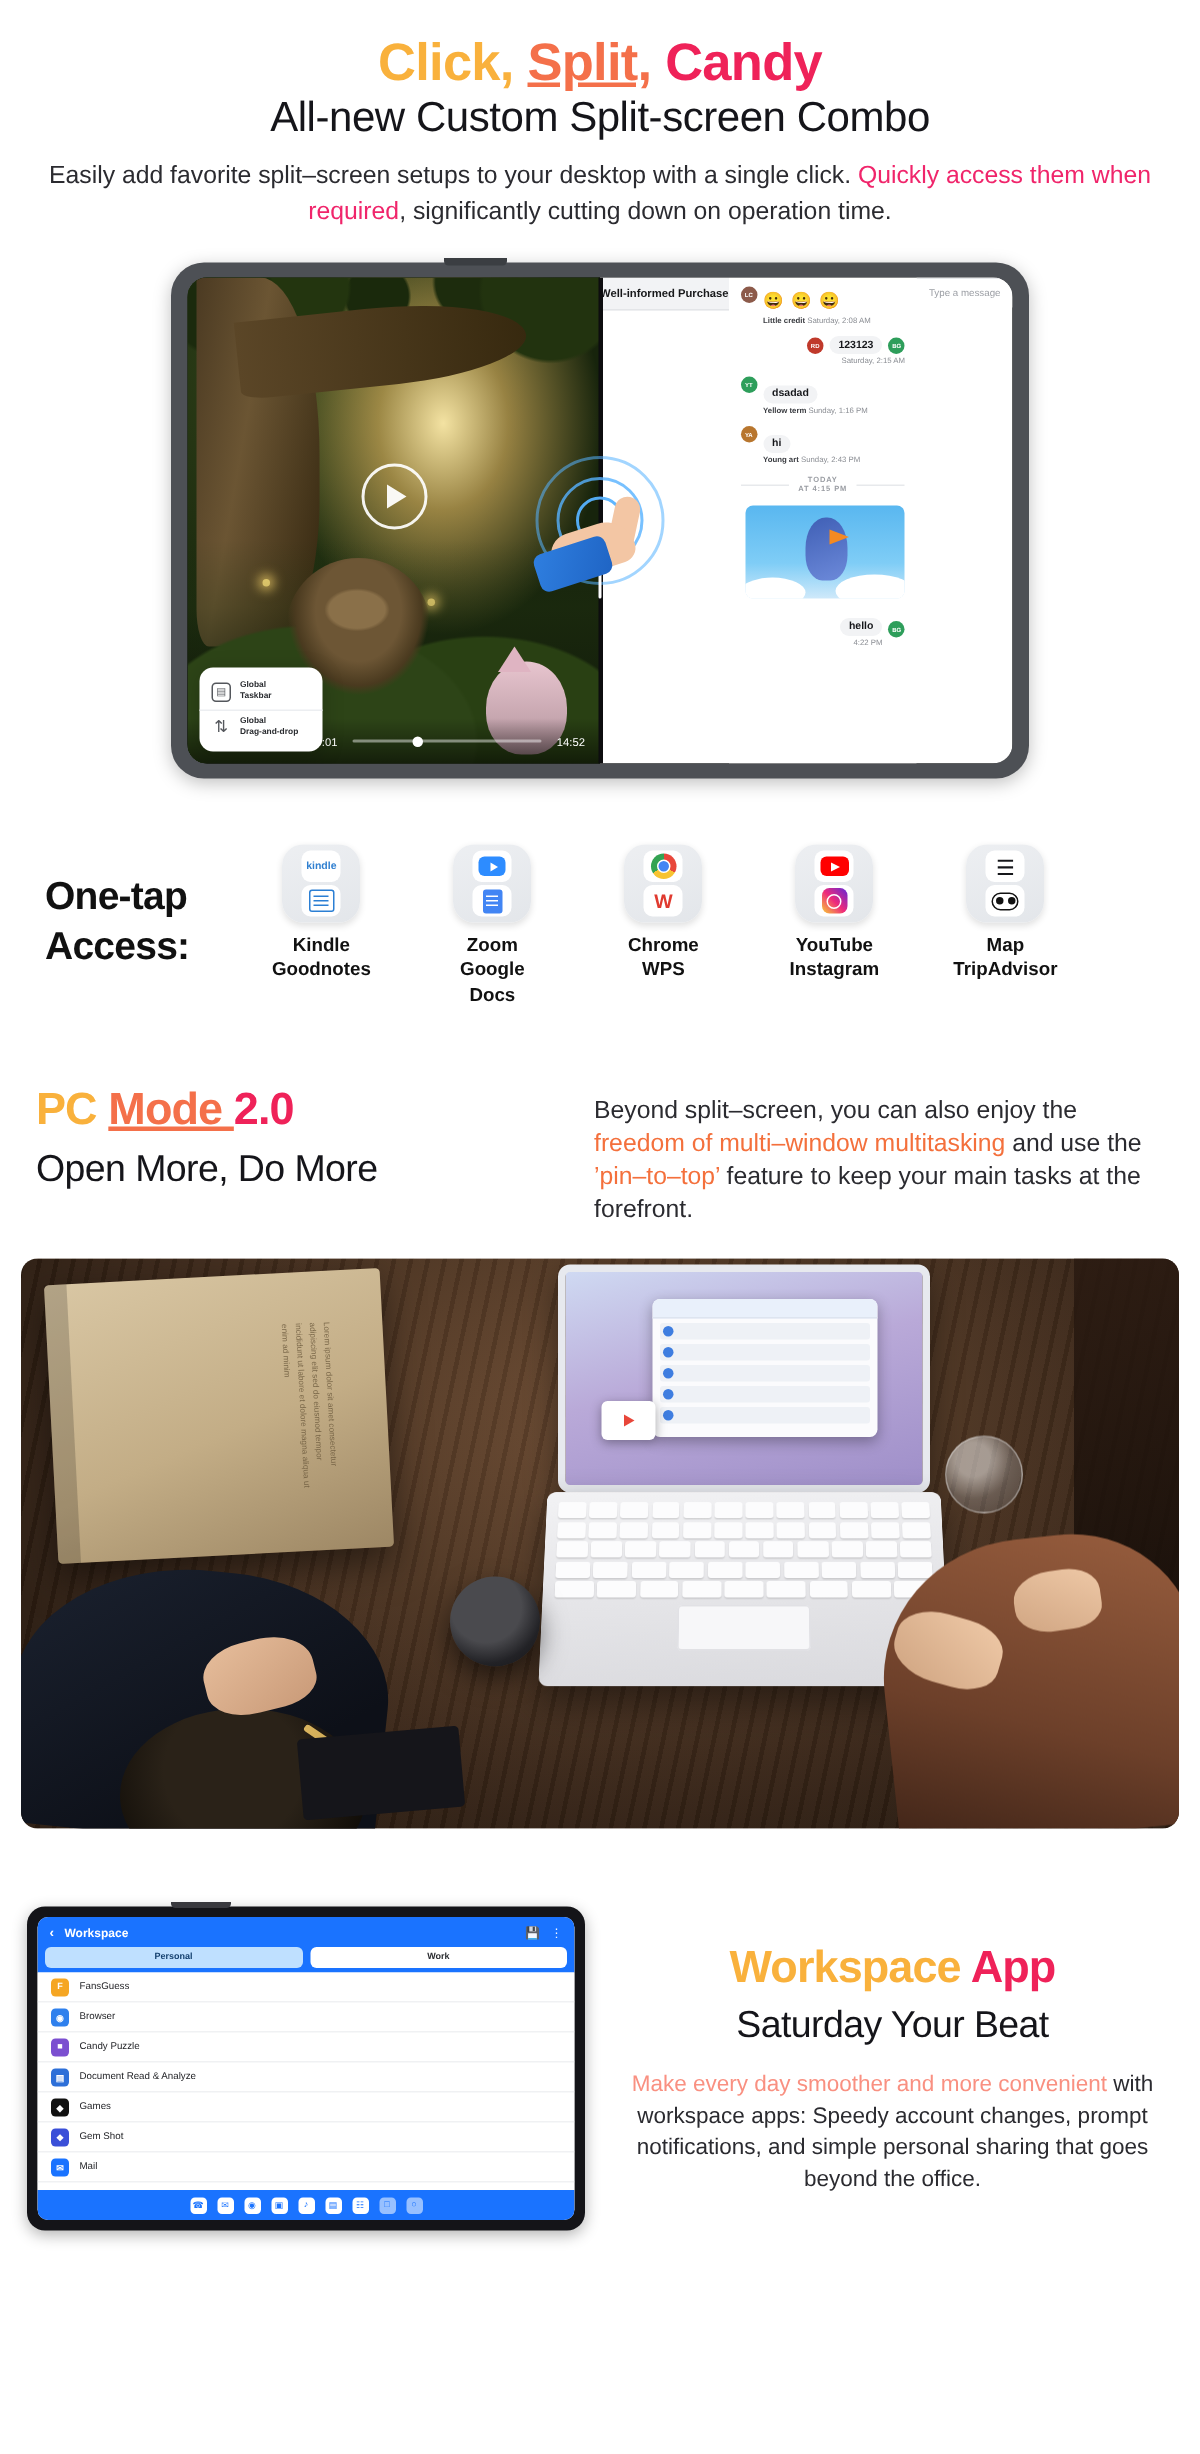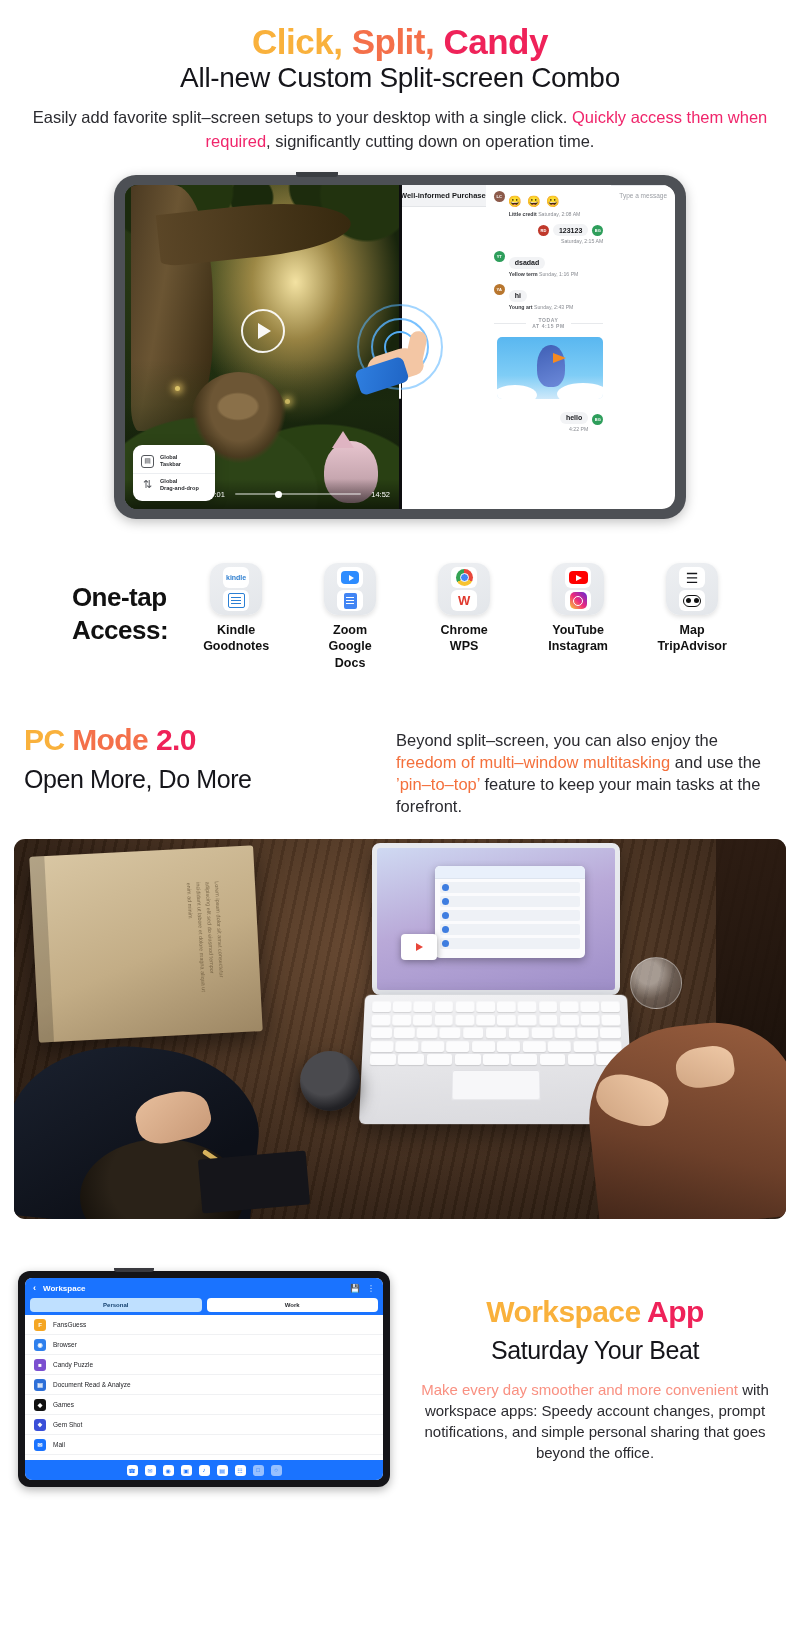--- a/index.html
+++ b/index.html
@@ -14,21 +14,21 @@
 
   
   .hero { padding-top: 22px; text-align: center; }
   .hero-title {
     font-size: 35px;
     font-weight: 700;
     letter-spacing: -0.5px;
     line-height: 1.15;
   }
   .g1 { color: #f9b13c; }
-  .g2 { color: #f4704a; }
+  .g2 { color: #f4704a; text-decoration: underline; }
   .g3 { color: #ef2259; }
   .hero-sub {
     font-size: 28px;
     font-weight: 400;
     color: #15151a;
     letter-spacing: -0.3px;
   }
   .hero-desc {
     font-size: 16.5px;
     line-height: 1.42;
@@ -234,21 +234,21 @@
   }
   .hand .cuff{
     position:absolute; left:-10px; top:32px; width:50px; height:26px;
     background:linear-gradient(120deg,#2f7fe0,#1f64c4); border-radius:6px;
     transform:rotate(-18deg);
   }
 
   
   .onetap{
     margin-top: 44px; display:flex; align-items:flex-start;
-    justify-content:center; gap:32px; padding:0 30px;
+    gap:52px; padding:0 30px;
   }
   .onetap-label{
     font-size:26px; font-weight:800; color:#111; line-height:1.25;
     padding-top:18px; letter-spacing:-.5px; white-space:nowrap;
   }
   .apps{ display:flex; gap:42px; }
   .app{ width:72px; text-align:center; }
   .app-tile{
     width:52px; height:52px; margin:0 auto; border-radius:14px;
     background:linear-gradient(160deg,#edeff2 0%, #e3e6ea 100%);

